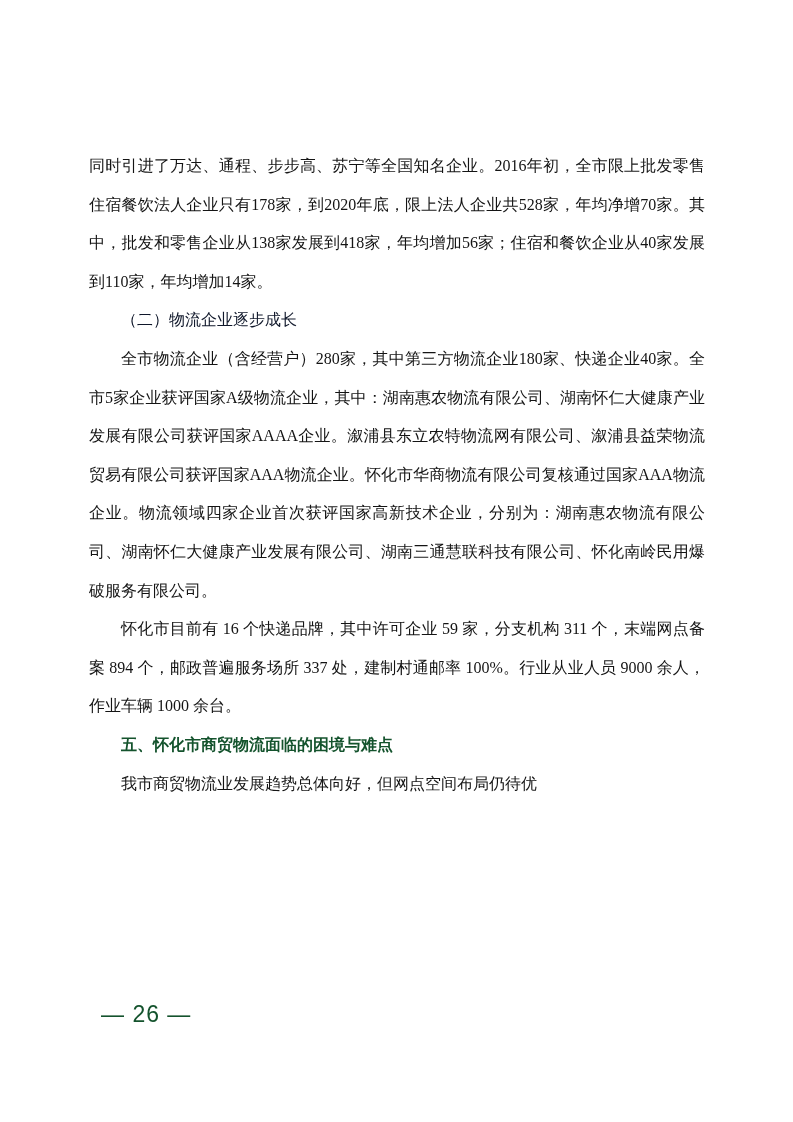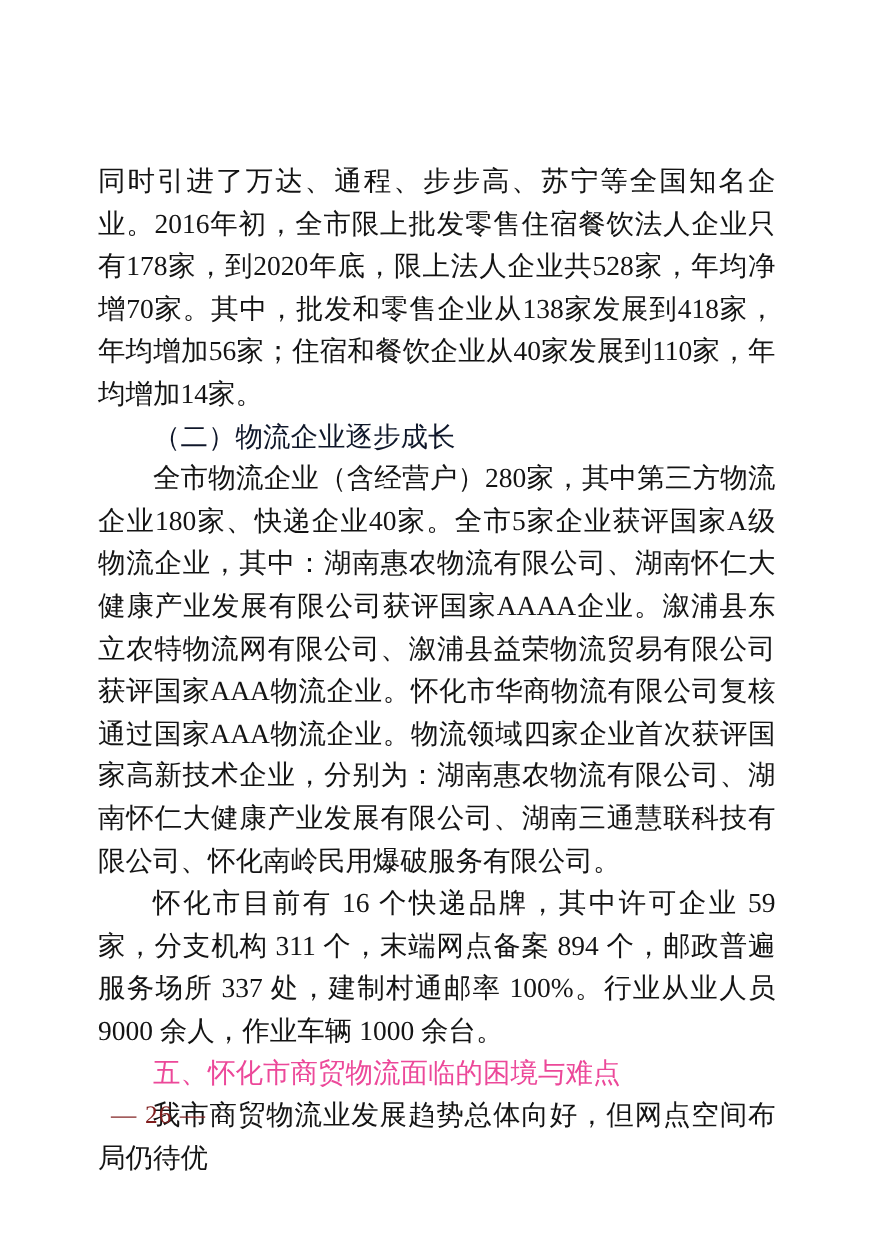--- a/index.html
+++ b/index.html
@@ -14,52 +14,52 @@
     background: #ffffff;
     color: #141414;
     font-family: "Liberation Serif", "DejaVu Serif", serif;
     overflow: hidden;
   }
   .content {
     position: absolute;
     left: 89px;
     top: 147px;
     width: 616px;
-    font-size: 25px;
+    font-size: 16px;
     line-height: 38.6px;
     text-align: justify;
     text-justify: inter-character;
   }
   .content p {
     margin: 0;
     padding: 0;
   }
   .indent {
     text-indent: 2em;
   }
   .h2 {
     
     font-weight: normal;
     color: #0f172a;
   }
   .h1 {
     
     font-family: "Liberation Sans", "DejaVu Sans", sans-serif;
-    font-weight: normal;
-    color: #ec4899;
+    font-weight: bold;
+    color: #14532d;
   }
   .page-number {
     position: absolute;
     left: 101px;
     top: 1000px;
     font-size: 23px;
     line-height: 28px;
-    color: #7f1d1d;
+    color: #14532d;
     letter-spacing: 1px;
-    font-family: Liberation Serif, serif;
+    font-family: Liberation Sans, sans-serif;
     text-align: right;
   }
 </style>
 </head>
 <body>
 
 <div class="page">
 
   <div class="content">
 

